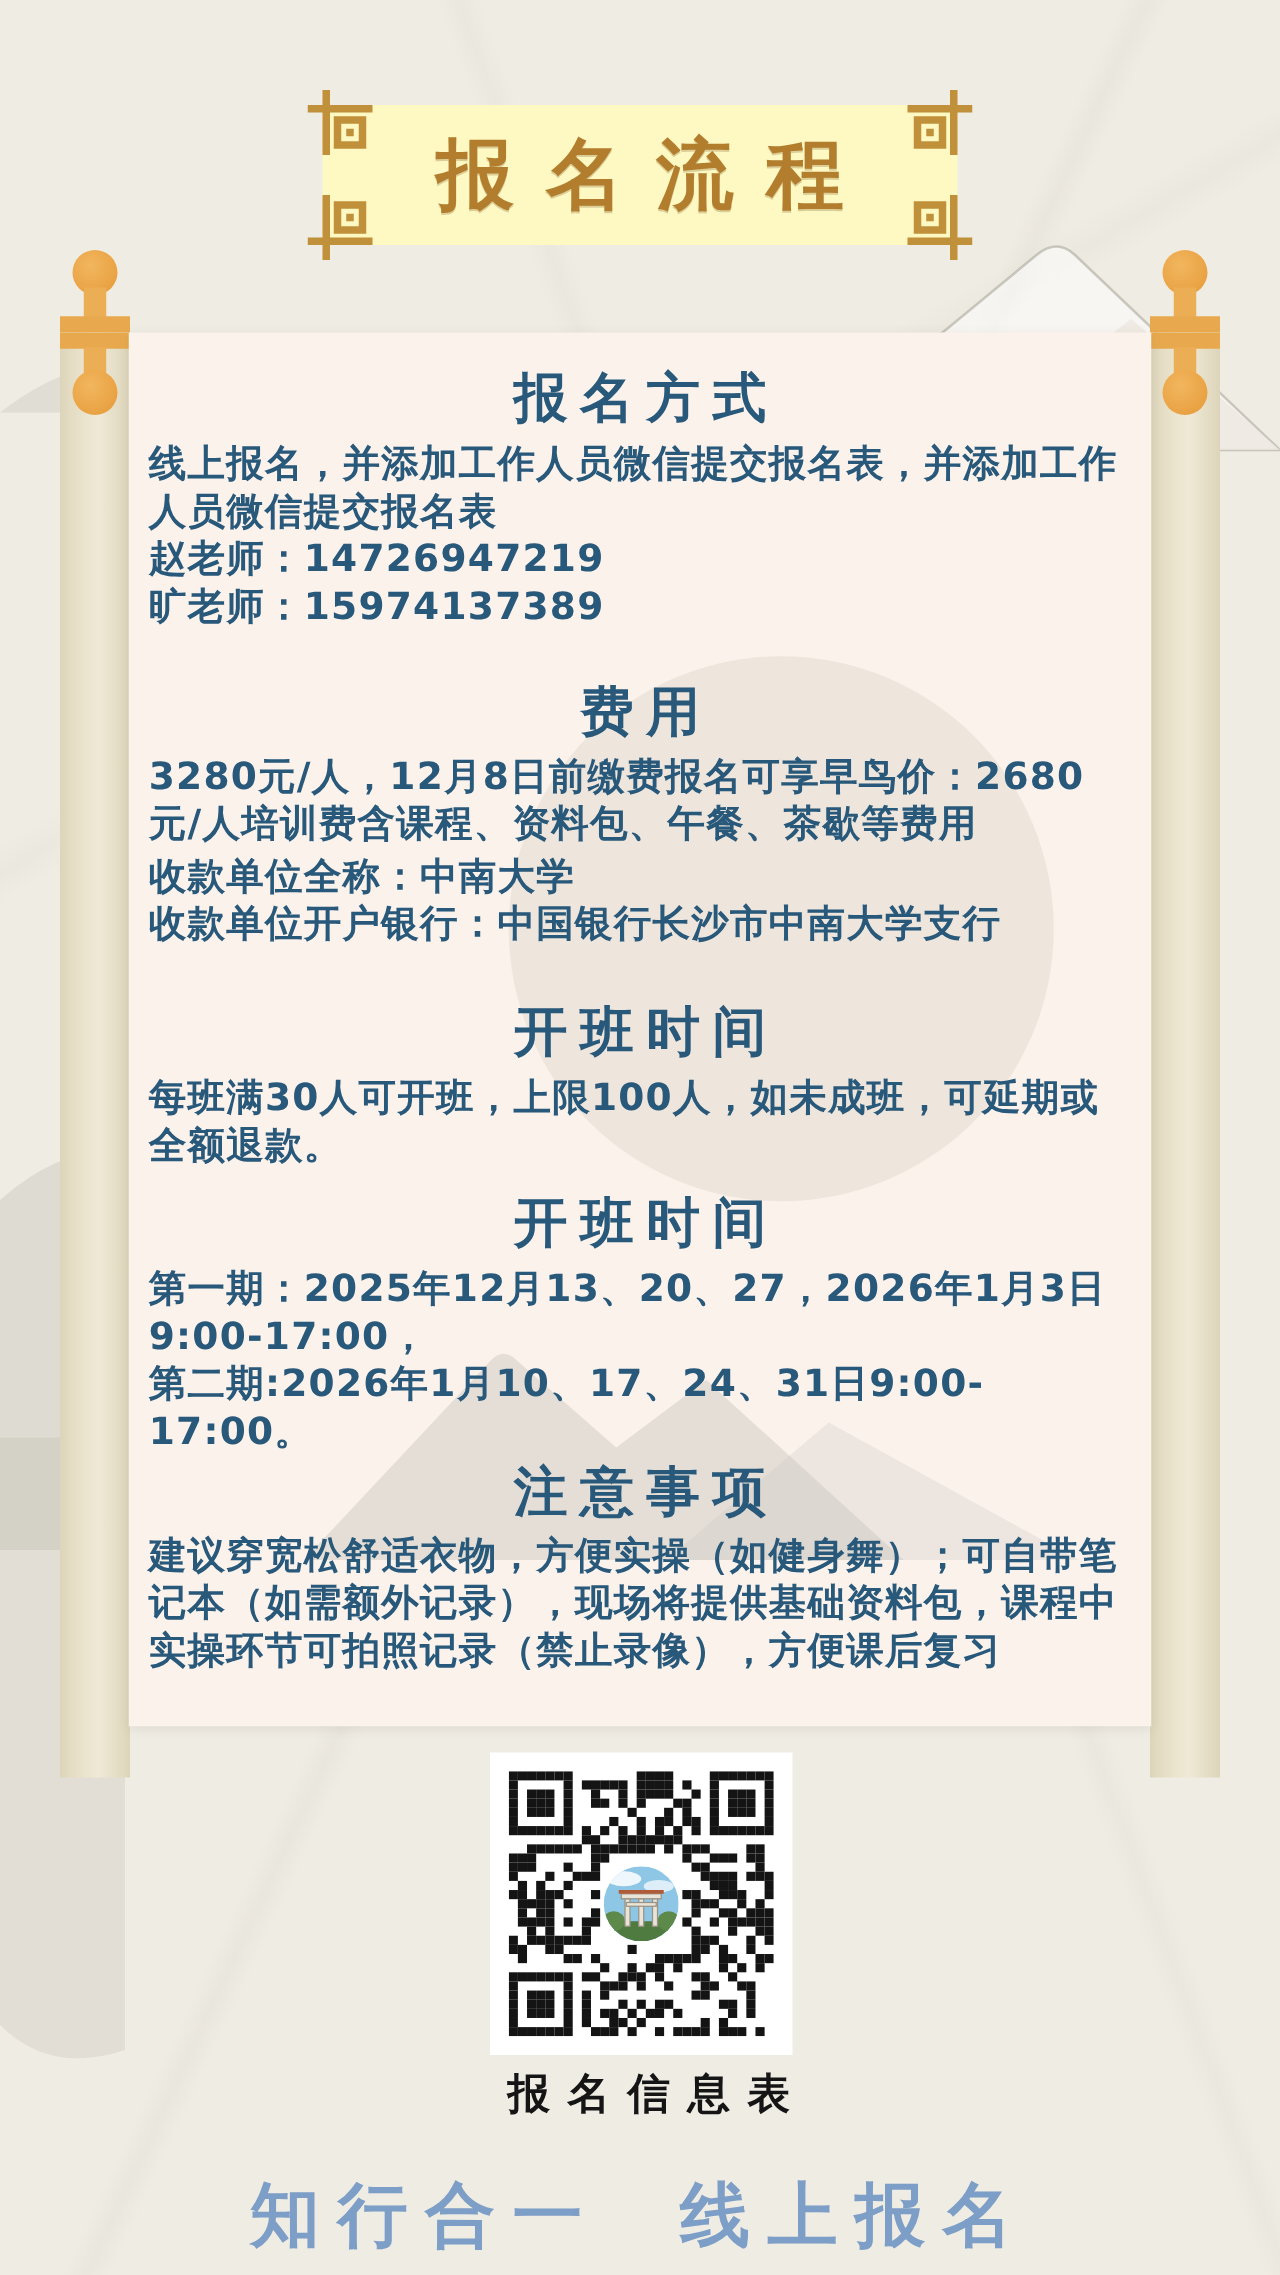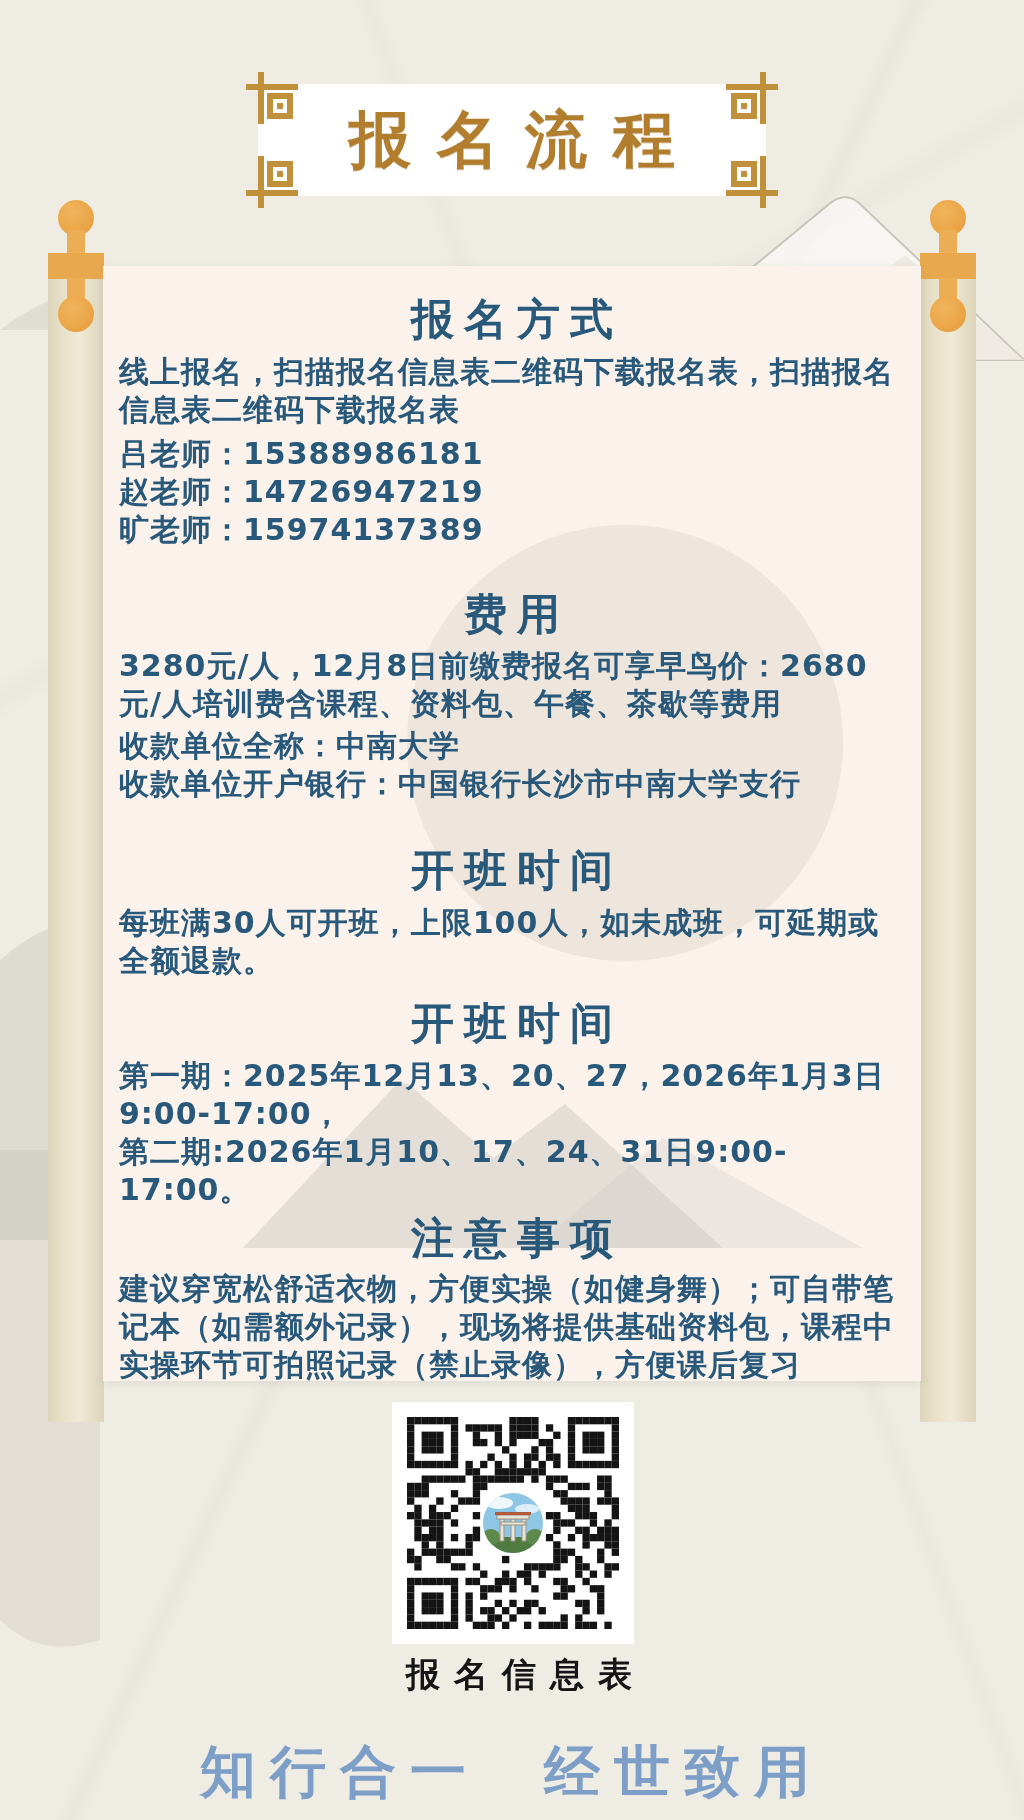--- a/index.html
+++ b/index.html
@@ -14,21 +14,21 @@
     background:
       linear-gradient(115deg, transparent 48%, rgba(160,155,140,.07) 49%, transparent 50%),
       linear-gradient(70deg, transparent 60%, rgba(160,155,140,.06) 61%, transparent 62%),
       linear-gradient(150deg, transparent 28%, rgba(160,155,140,.05) 29%, transparent 30%);
   }
   .bg-layer{position:absolute;inset:0;z-index:1;pointer-events:none;}
 
   
   .title-box{
     position:absolute;left:258px;top:84px;width:508px;height:112px;z-index:3;
-    background:#ffffff;
+    background:#fef9c3;
     display:flex;align-items:center;justify-content:center;
   }
   .title-text{
     color:#b27e2e;font-size:62px;font-weight:700;letter-spacing:26px;padding-left:26px;
     text-shadow:0 1px 0 rgba(120,80,20,.25);
     white-space:nowrap;
   }
   .corner{position:absolute;width:70px;height:70px;z-index:4;}
   .corner svg{display:block;}
   .corner.tl{left:-12px;top:-12px;}
@@ -191,22 +191,21 @@
 <div class="paper">
   <svg class="paper-decor" width="818" height="1115" viewBox="0 0 818 1115">
     <circle cx="522" cy="477" r="218" fill="rgba(205,196,178,0.28)"></circle>
     <path d="M140 982 L290 822 Q300 812 310 822 L390 892 L462 838 L620 982 Z" fill="rgba(200,198,190,0.45)"></path>
     <path d="M430 982 L560 872 L760 982 Z" fill="rgba(200,198,190,0.28)"></path>
   </svg>
   <div class="paper-content">
 
     <section>
       <h2 class="sec-heading mt14">报名方式</h2>
-      <p class="body-p mt8">线上报名，扫描报名信息表二维码下载报名表，扫描报名信息表二维码下载报名表</p>
-      <p class="body-p mt6">吕老师：15388986181</p>
+      <p class="body-p mt8">线上报名，并添加工作人员微信提交报名表，并添加工作人员微信提交报名表</p>
       <p class="body-p">赵老师：14726947219</p>
       <p class="body-p">旷老师：15974137389</p>
     </section>
 
     <section>
       <h2 class="sec-heading mt52">费用</h2>
       <p class="body-p mt8">3280元/人，12月8日前缴费报名可享早鸟价：2680元/人培训费含课程、资料包、午餐、茶歇等费用</p>
       <p class="body-p mt4">收款单位全称：中南大学</p>
       <p class="body-p">收款单位开户银行：中国银行长沙市中南大学支行</p>
     </section>
@@ -615,14 +614,14 @@
         </g>
         <rect x="12" y="19" width="36" height="3" fill="#b05c3a"></rect>
       </svg>
     </div>
   </div>
 </div>
 <div class="qr-label">报名信息表</div>
 
 <div class="motto">
   <span>知行合一</span>
-  <span>经世致用</span>
+  <span>线上报名</span>
 </div>
 
 </body></html>

